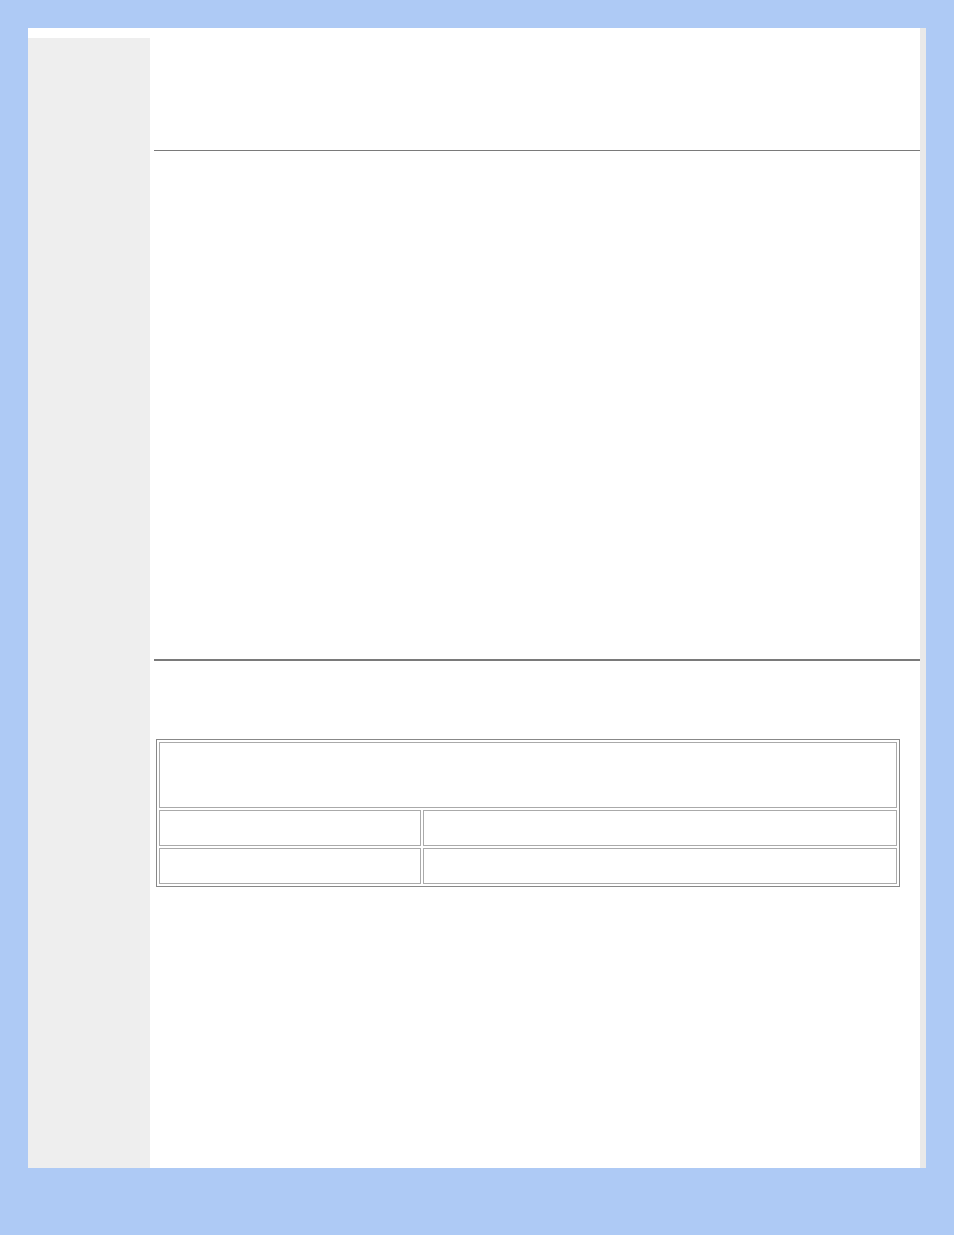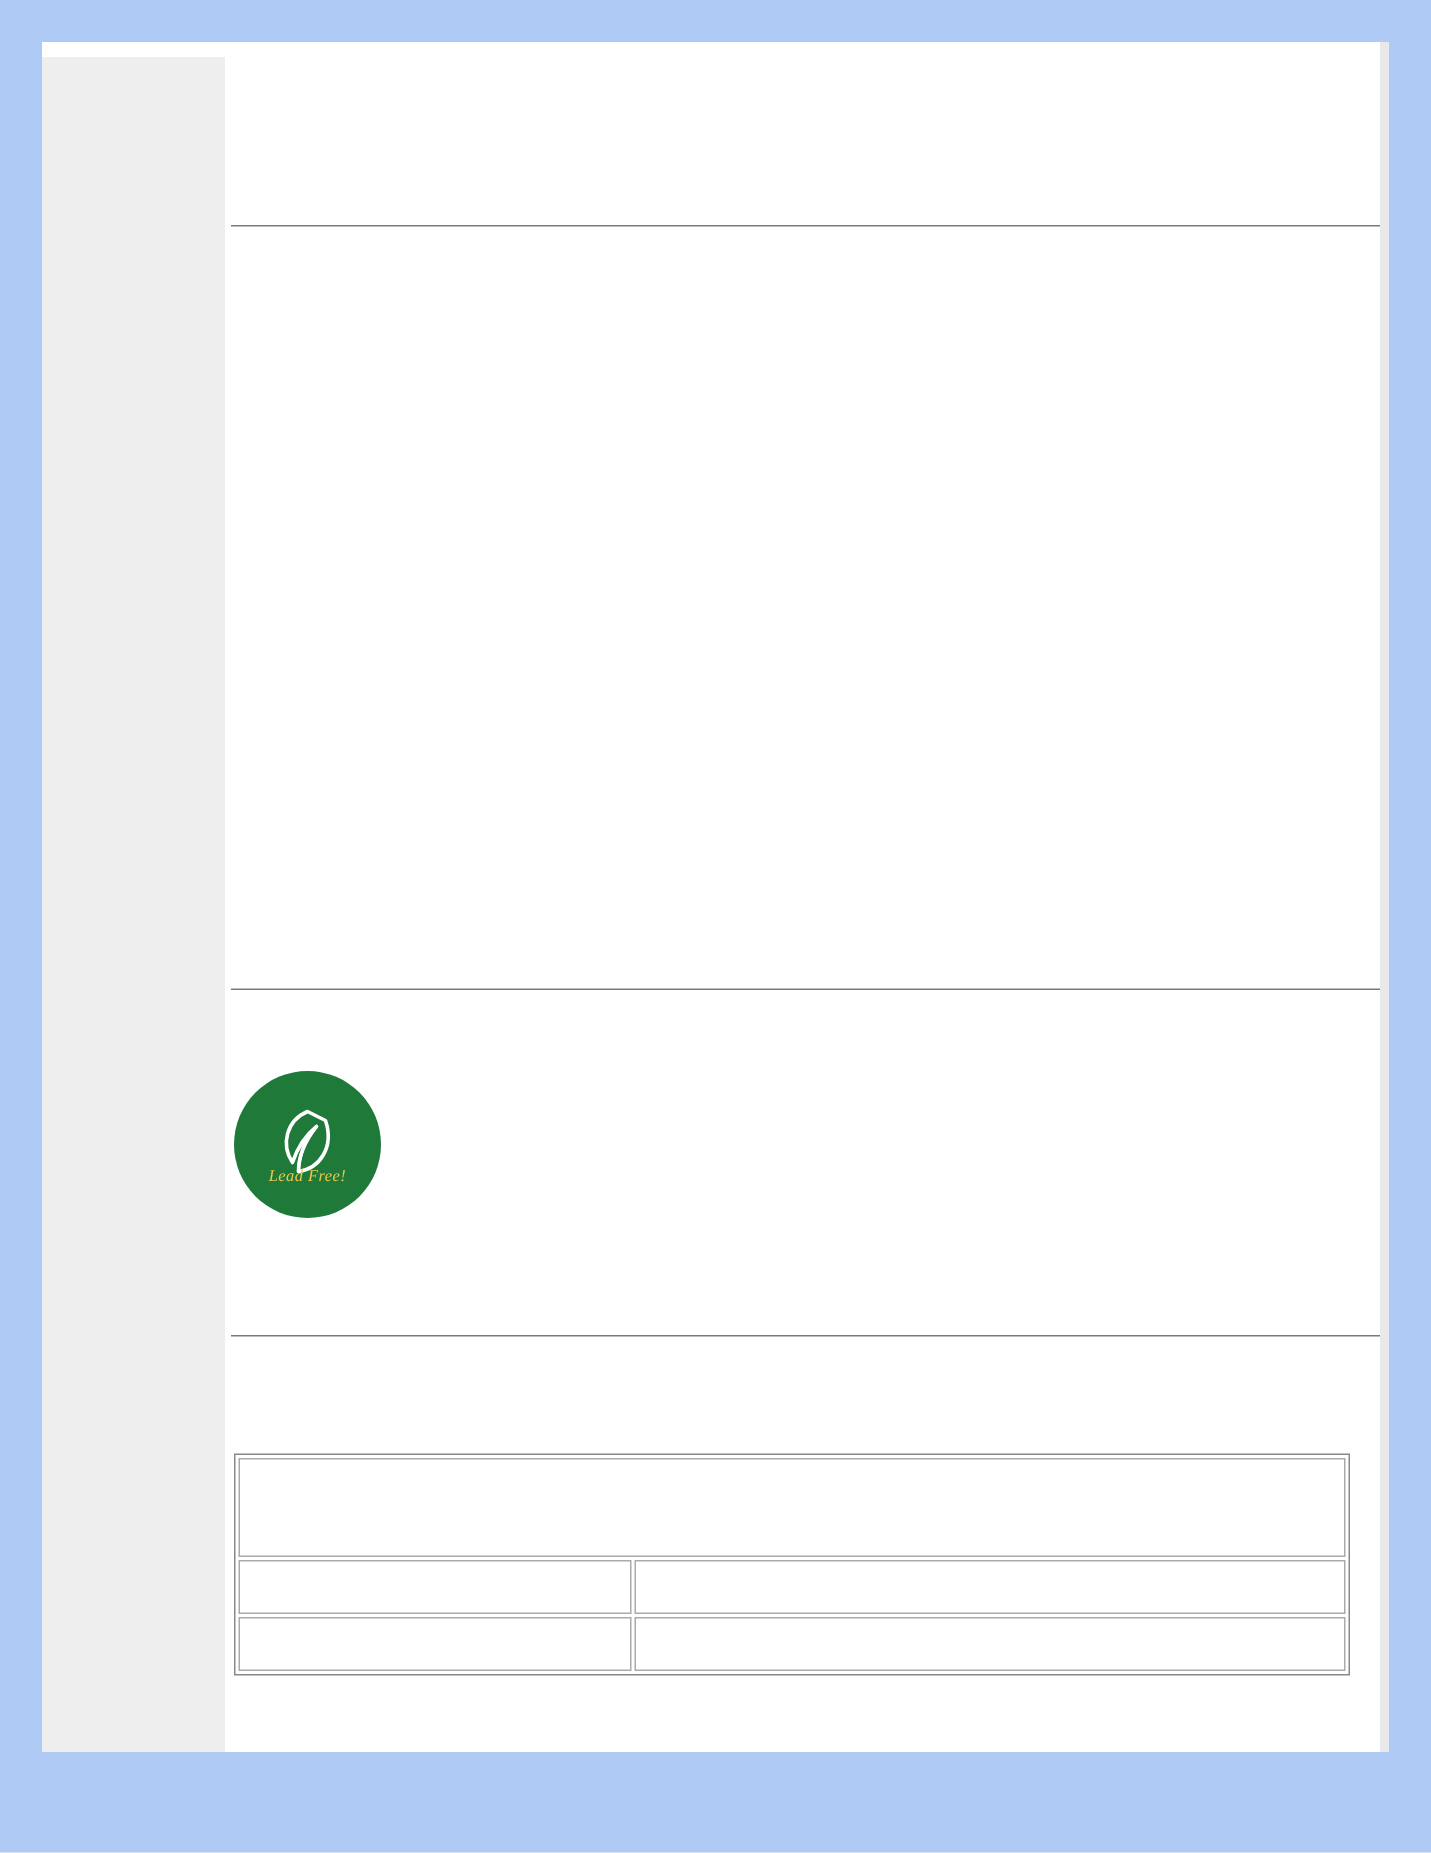--- a/index.html
+++ b/index.html
@@ -107,33 +107,20 @@
     <div class="sidebar"></div>
 
     <div class="content">
 
       <div class="section s-top"></div>
       <hr class="rule">
 
       <div class="section s-mid"></div>
       <hr class="rule">
 
-      <div class="section s-badge">
-        <div class="badge-wrap">
-          <div class="lead-free-badge">
-            <span class="leaf-icon">
-              <svg width="56" height="56" viewBox="0 0 56 56">
-                <path d="M28 6 C14 12 10 28 18 40 C20 34 24 24 34 16 C26 26 22 36 22 46 C36 44 46 30 40 12 C36 10 32 8 28 6 Z" fill="none" stroke="#ffffff" stroke-width="2.4" stroke-linejoin="round" stroke-linecap="round"></path>
-                <path d="M22 46 C22 36 26 26 34 16" fill="none" stroke="#ffffff" stroke-width="2.2" stroke-linecap="round"></path>
-              </svg>
-            </span>
-            <span class="lead-free-text">Lead Free!</span>
-          </div>
-        </div>
-      </div>
       <hr class="rule">
 
       <div class="section s-pretable"></div>
 
       <div class="table-wrap">
         <table class="data">
           <colgroup>
             <col class="col-a">
             <col class="col-b">
           </colgroup>

